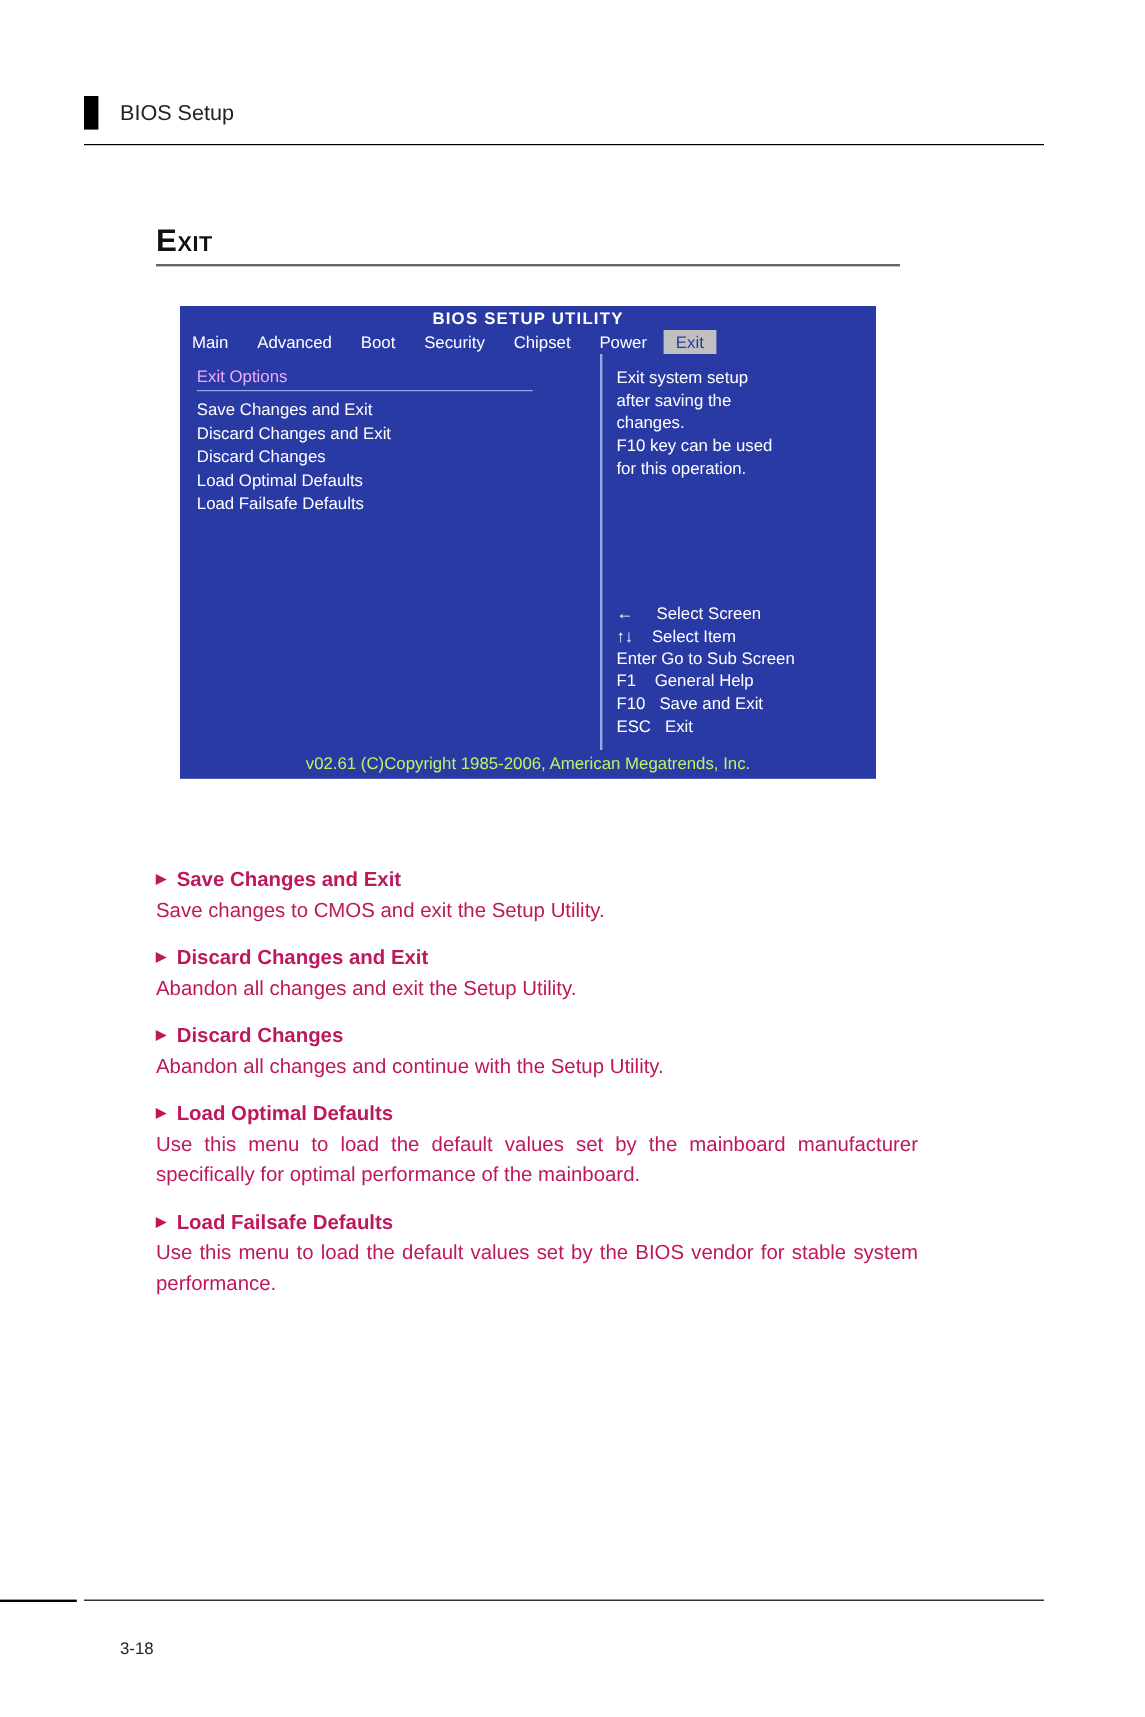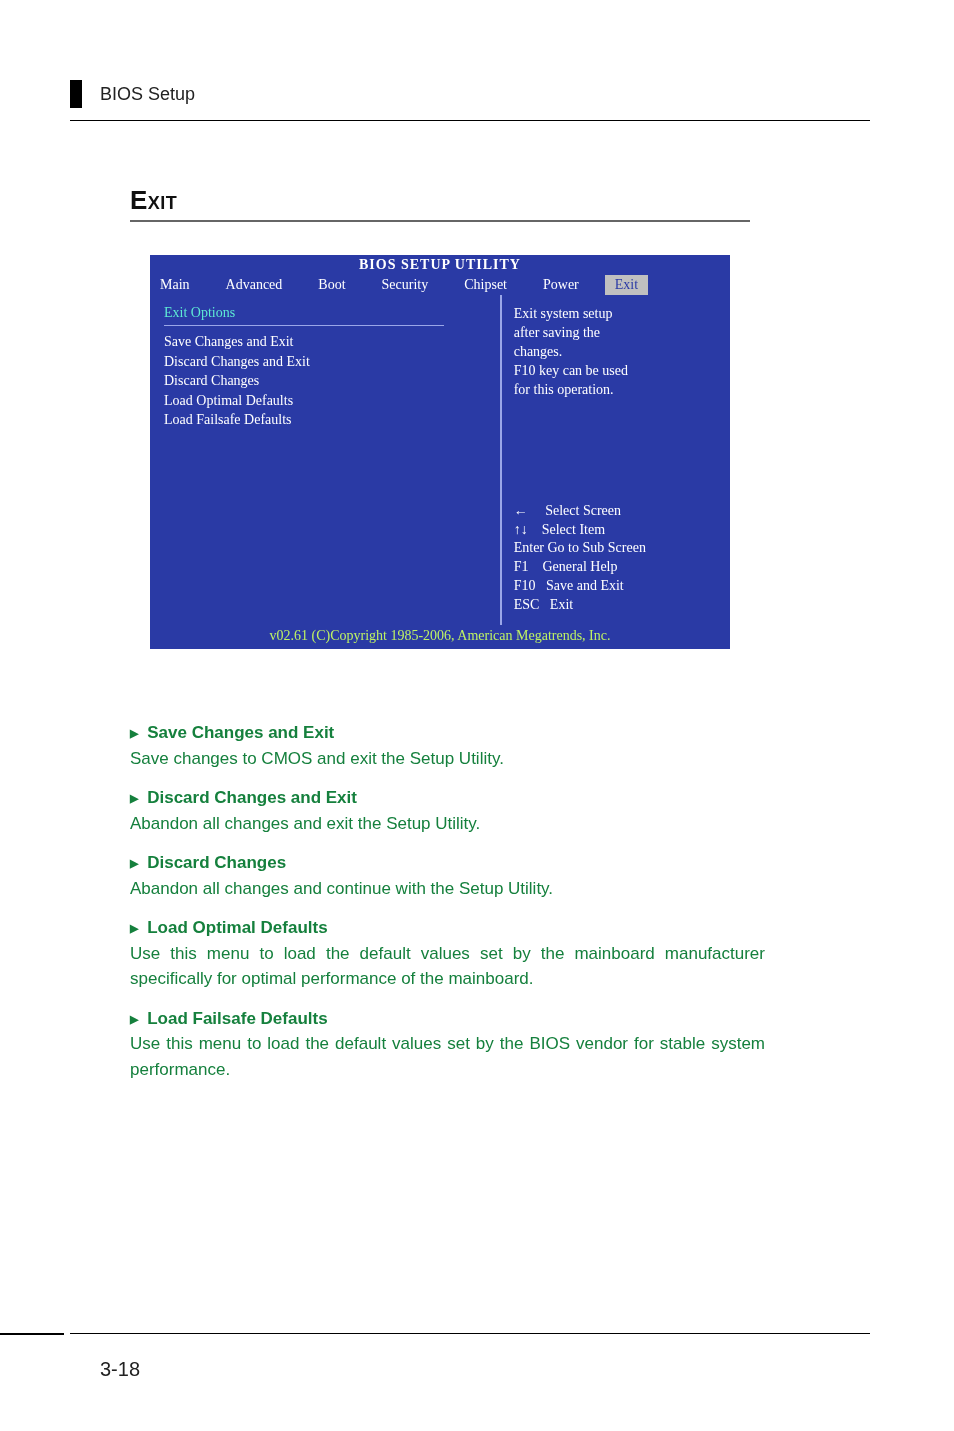--- a/index.html
+++ b/index.html
@@ -50,35 +50,35 @@
     width: 620px;
     border-top: 2px solid #666;
   }
 
   
   .bios {
     position: absolute;
     left: 150px;
     top: 255px;
     width: 580px;
-    font-family: Liberation Serif, serif;
+    font-family: Liberation Sans, sans-serif;
     font-size: 14px;
     color: #fff;
   }
   .bios-titlebar {
     background: #2a3aa5;
     text-align: center;
     padding: 2px 0;
     font-weight: bold;
     letter-spacing: 1px;
   }
   .bios-tabs {
     display: flex;
     background: #2a3aa5;
-    gap: 16px;
+    gap: 4px;
   }
   .bios-tab {
     padding: 2px 10px;
     white-space: nowrap;
   }
   .bios-tab.active {
     background: #c0c0c0;
     color: #2a3aa5;
   }
   .bios-body {
@@ -98,21 +98,21 @@
     flex: 1;
     background: #2a3aa5;
     padding: 10px 12px;
     color: #fff;
     border-left: 2px solid #9aa6e8;
     display: flex;
     flex-direction: column;
     justify-content: space-between;
     gap: 39px;
   }
-  .bios-left .group-title { color: #5eead4; }
+  .bios-left .group-title { color: #f0abfc; }
   .bios-left .group-rule {
     width: 280px;
     border-top: 1px solid #9aa6e8;
     margin: 4px 0 6px 0;
   }
   .bios-left .item { line-height: 1.4; }
   .bios-right .help-line { line-height: 1.35; }
   .bios-right .keys { margin-top: 60px; }
   .bios-right .key-row { line-height: 1.35; white-space: pre; }
   .bios-footer {
@@ -121,34 +121,34 @@
     color: #bef264;
     padding: 3px 0 5px 0;
   }
 
   
   .body-text {
     position: absolute;
     left: 130px;
     top: 720px;
     width: 635px;
-    color: #15803d;
+    color: #be185d;
     font-size: 17px;
     line-height: 1.5;
   }
   .item-block { margin-bottom: 14px; }
   .item-title { font-weight: bold; }
   .tri { font-size: 11px; display:inline-block; vertical-align: middle; margin-right: 4px; }
   .justify { text-align: justify; }
 
   .page-num {
     position: absolute;
     left: 100px;
     bottom: 50px;
-    font-size: 20px;
+    font-size: 14px;
     color: #222;
   }
   .bottom-rules {
     position: absolute;
     left: 0;
     bottom: 90px;
     width: 954px;
     height: 8px;
   }
   .bottom-rules .r1 {

